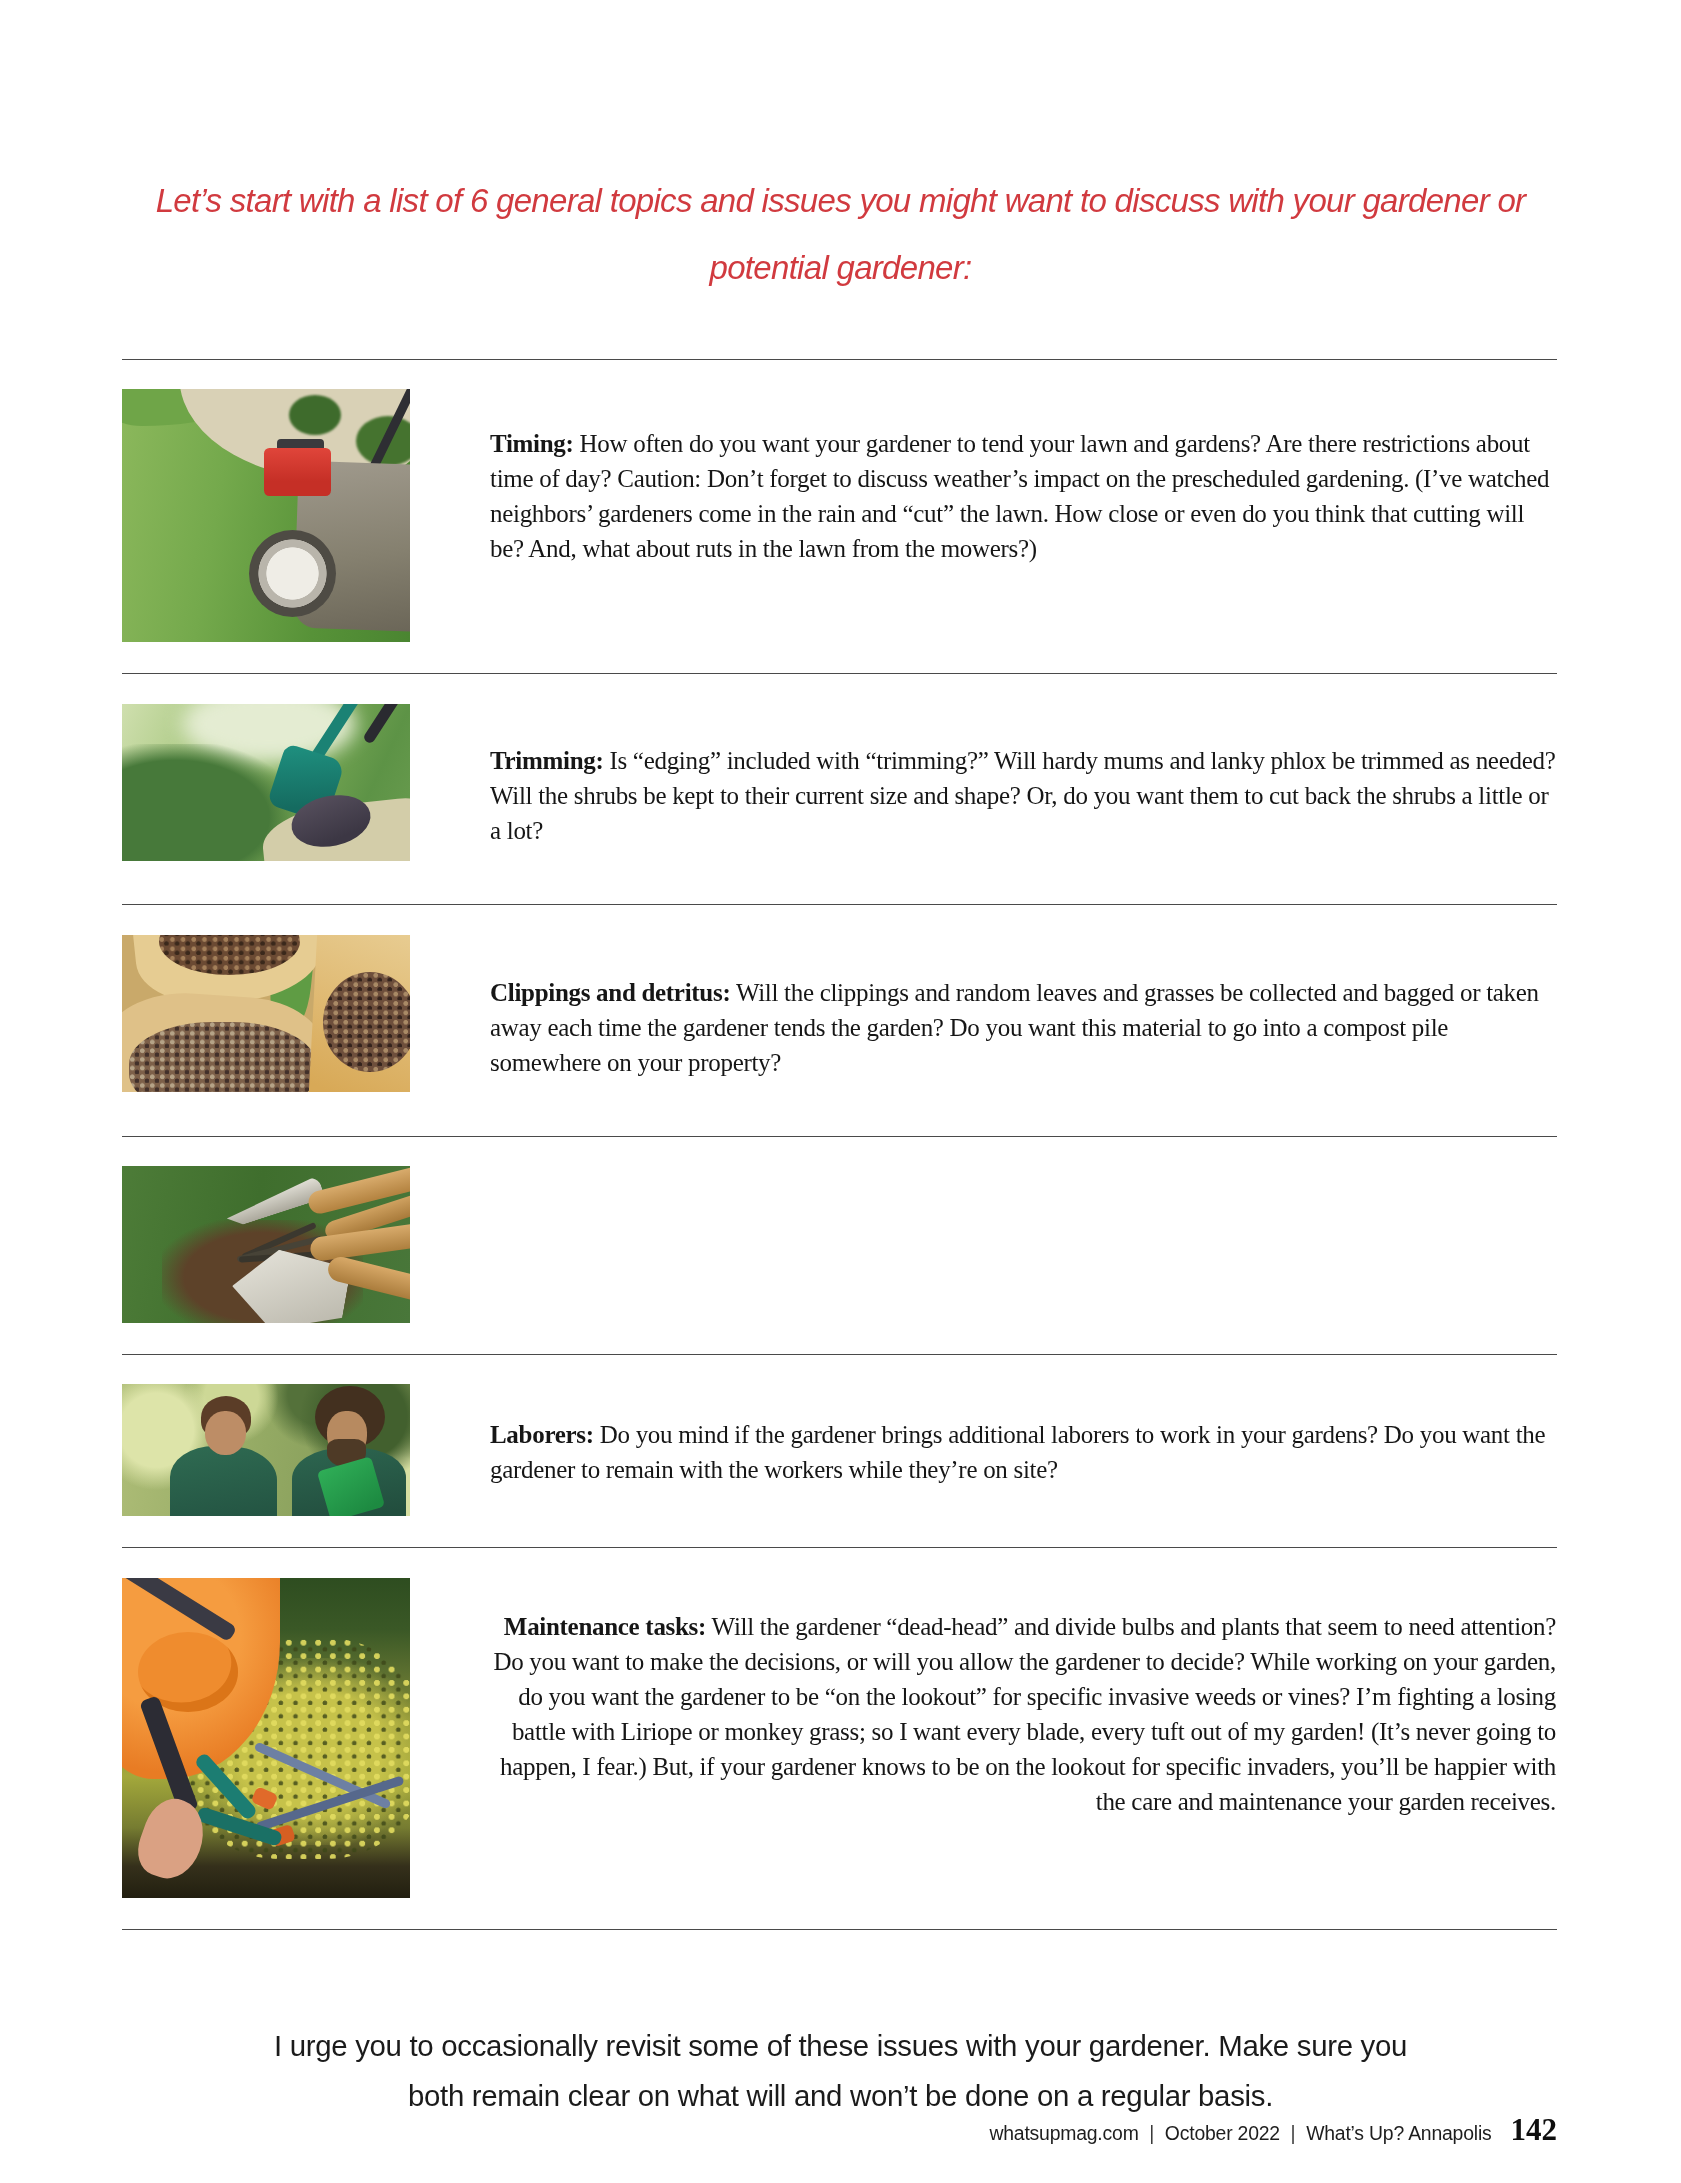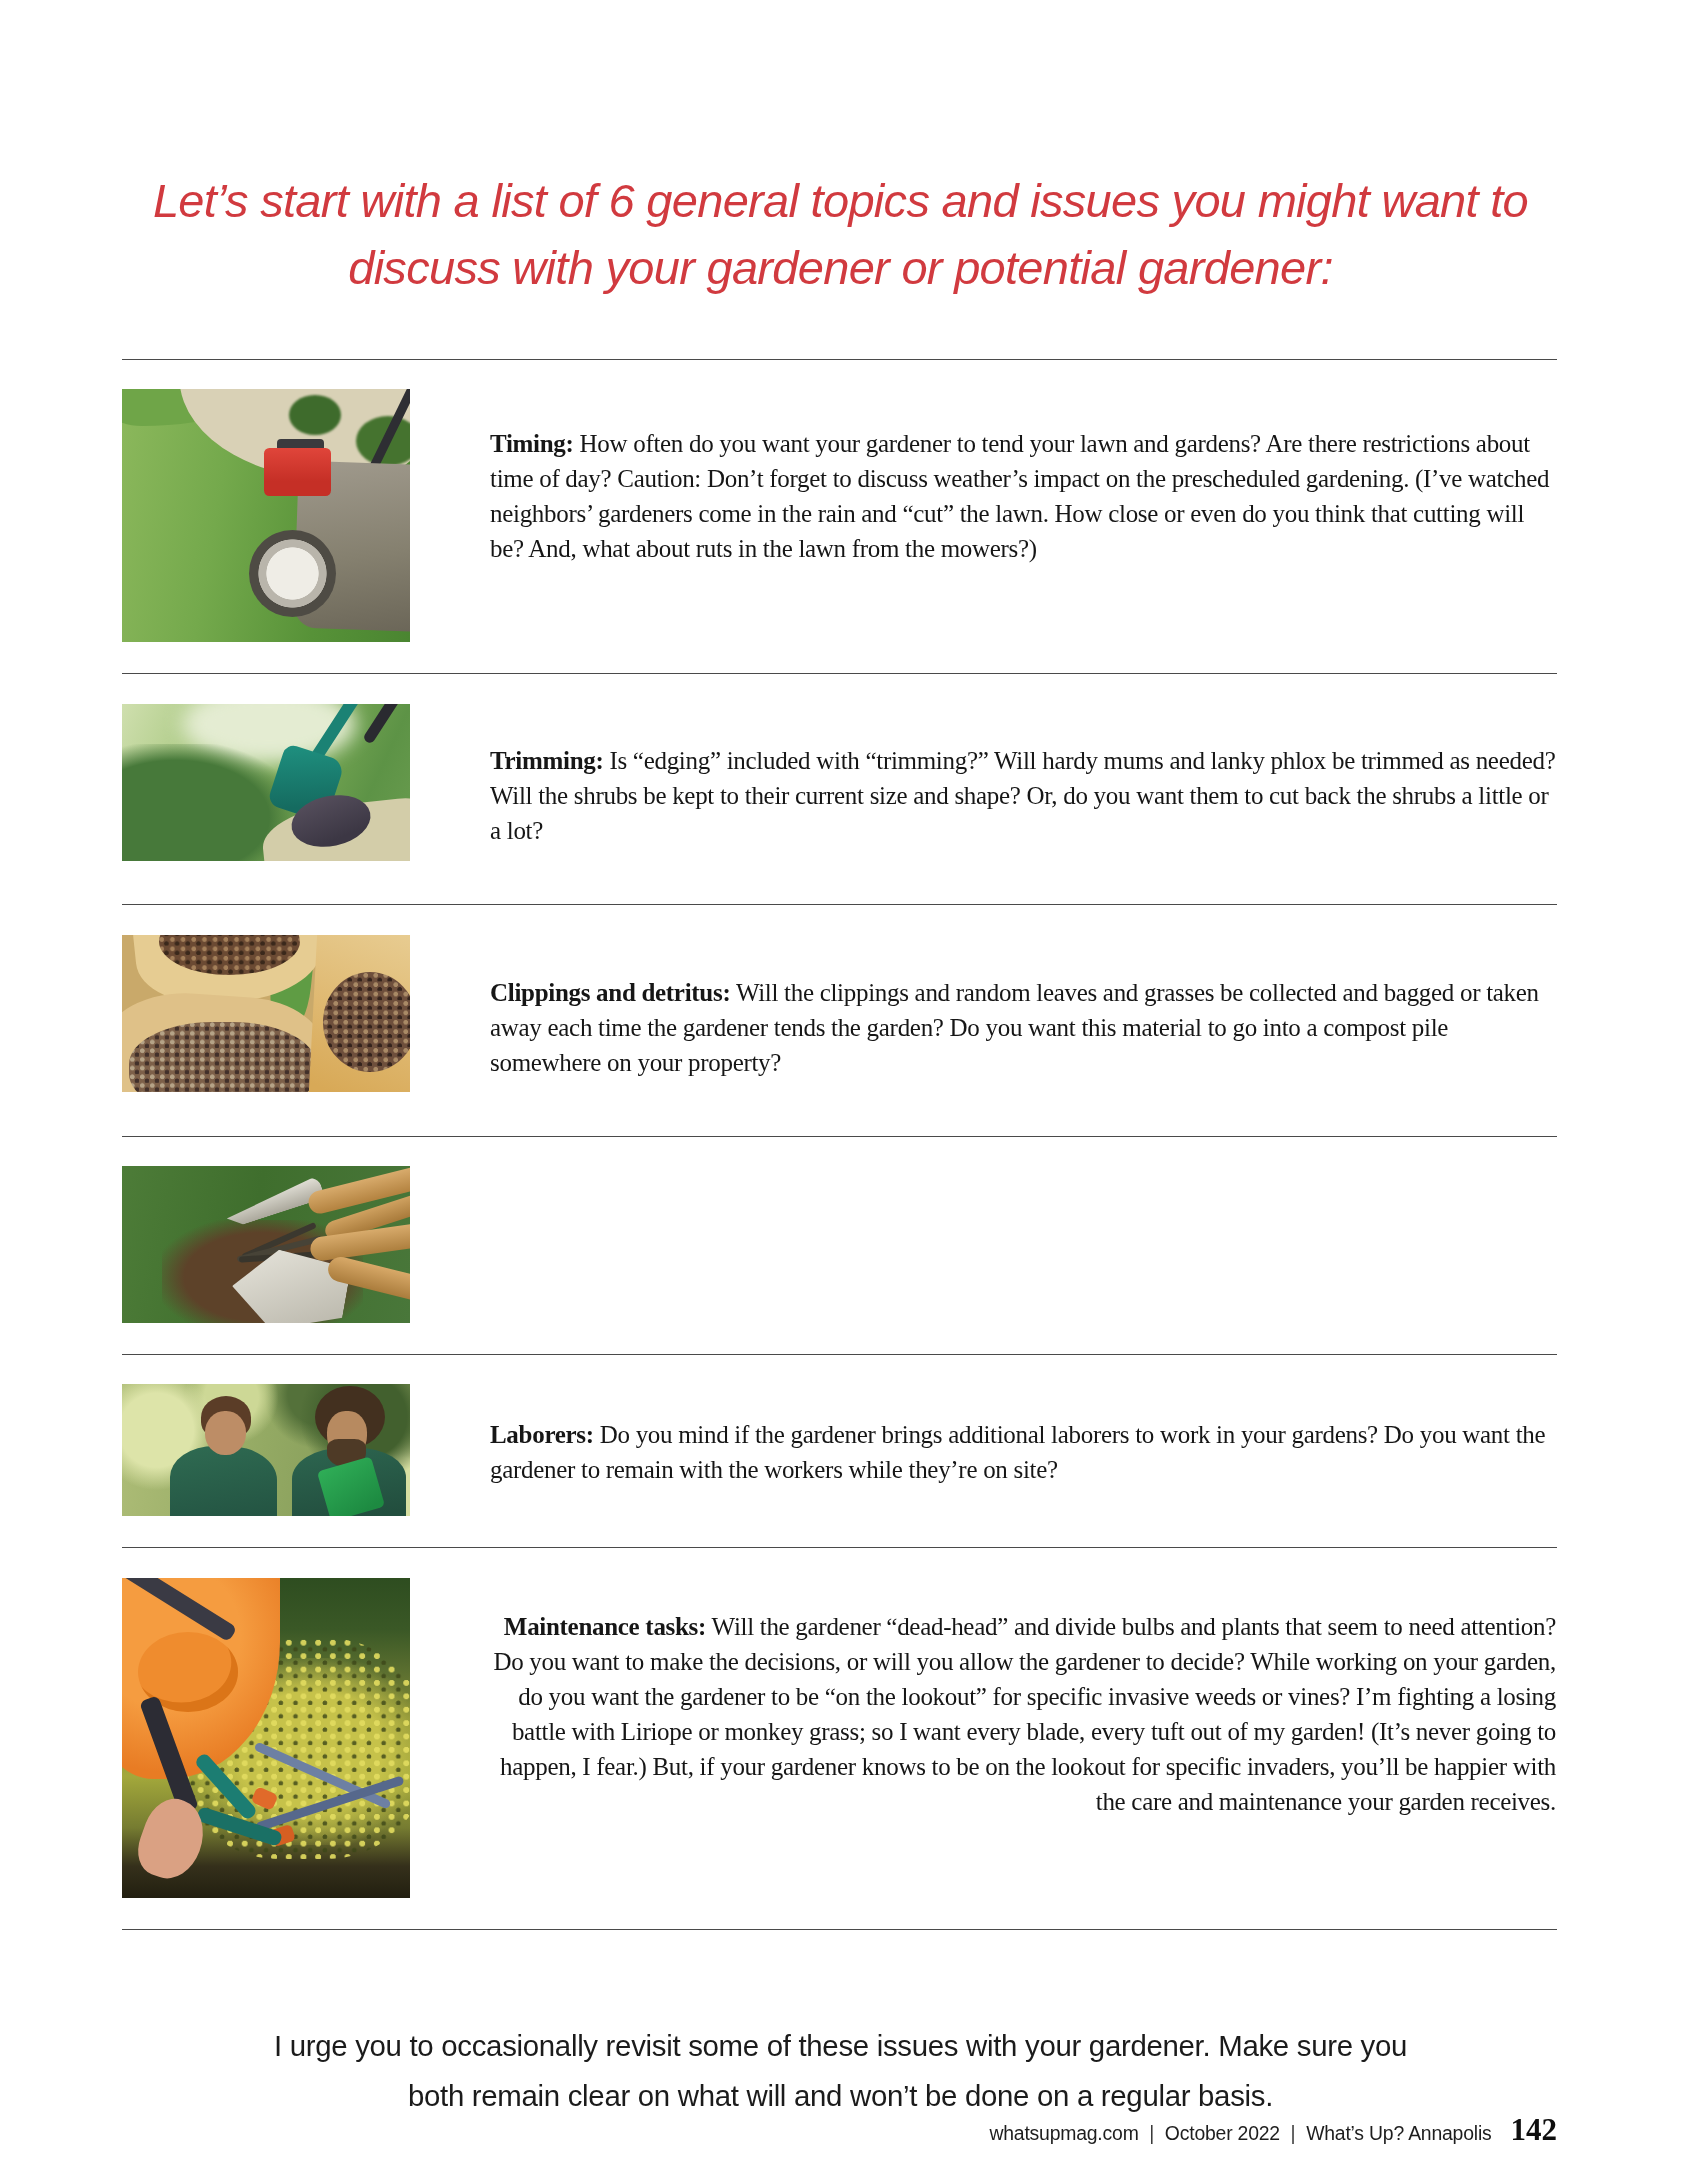--- a/index.html
+++ b/index.html
@@ -12,21 +12,21 @@
     overflow:hidden;
   }
   
   .heading{
     margin:167px auto 0 auto;
     max-width:1426px;
     text-align:center;
     font-family:"Liberation Sans","DejaVu Sans",sans-serif;
     font-style:italic;
     font-weight:400;
-    font-size:47px;
+    font-size:33px;
     line-height:67px;
     letter-spacing:-0.7px;
     color:#d13a3f;
   }
   
   .content{margin:58px 124px 0 122px;}
   hr.sep{border:none;border-top:1.3px solid #4a4a4a;margin:0;}
   .row{display:flex;align-items:flex-start;padding:29.4px 0 31px 0;}
   .photo{flex:none;width:288px;position:relative;overflow:hidden;}
   .photo *{position:absolute;}

